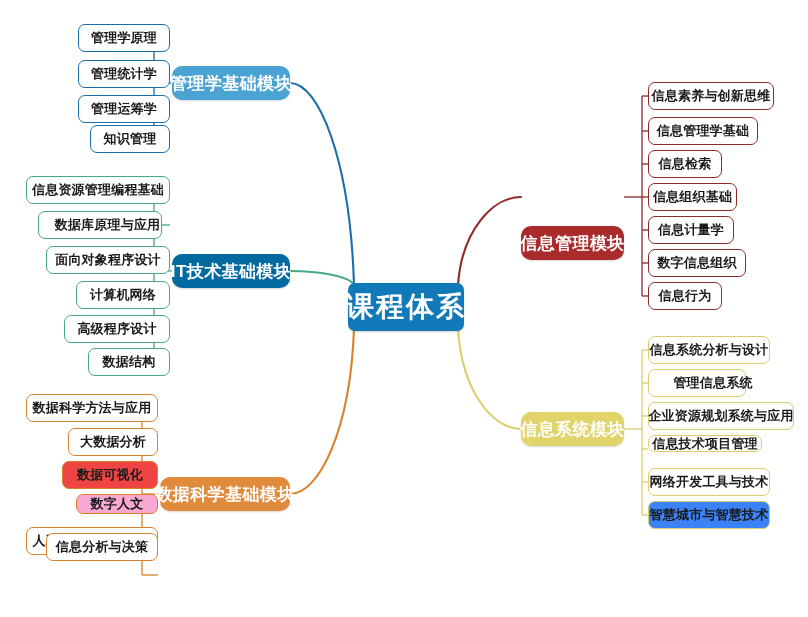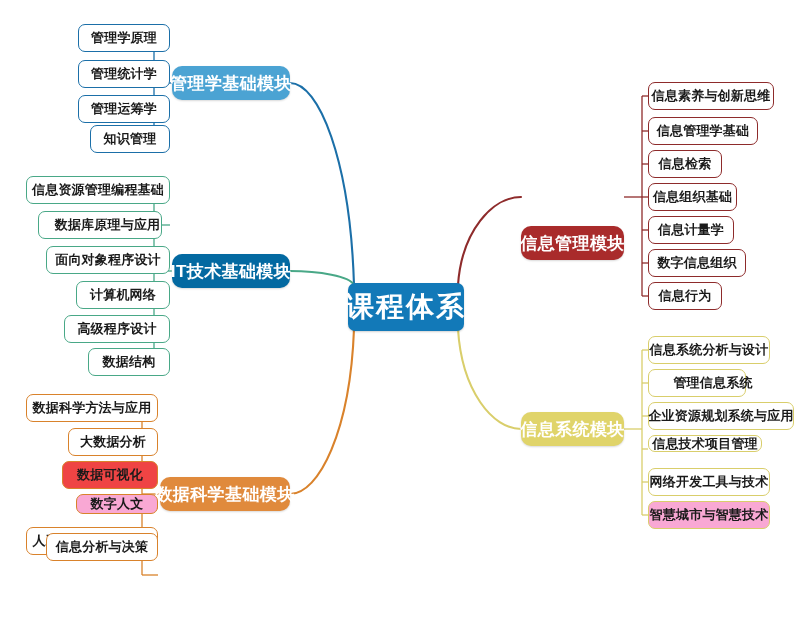--- a/index.html
+++ b/index.html
@@ -143,16 +143,16 @@
       <div class="node leaf" style="left: 648px; top: 183px; width: 89px; height: 28px; background: rgb(255, 255, 255); color: rgb(26, 26, 26); border-color: rgb(142, 43, 43);">信息组织基础</div>
       <div class="node leaf" style="left: 648px; top: 216px; width: 86px; height: 28px; background: rgb(255, 255, 255); color: rgb(26, 26, 26); border-color: rgb(142, 43, 43);">信息计量学</div>
       <div class="node leaf" style="left: 648px; top: 249px; width: 98px; height: 28px; background: rgb(255, 255, 255); color: rgb(26, 26, 26); border-color: rgb(142, 43, 43);">数字信息组织</div>
       <div class="node leaf" style="left: 648px; top: 282px; width: 74px; height: 28px; background: rgb(255, 255, 255); color: rgb(26, 26, 26); border-color: rgb(142, 43, 43);">信息行为</div>
       <div class="node module" style="left: 521px; top: 412px; width: 103px; height: 34px; background: rgb(224, 212, 106); color: rgb(255, 255, 255);">信息系统模块</div>
       <div class="node leaf" style="left: 648px; top: 336px; width: 122px; height: 28px; background: rgb(255, 255, 255); color: rgb(26, 26, 26); border-color: rgb(217, 206, 107);">信息系统分析与设计</div>
       <div class="node leaf" style="left: 648px; top: 369px; width: 98px; height: 28px; background: rgb(255, 255, 255); color: rgb(26, 26, 26); border-color: rgb(217, 206, 107); padding-left: 41px;">管理信息系统</div>
       <div class="node leaf" style="left: 648px; top: 402px; width: 146px; height: 28px; background: rgb(255, 255, 255); color: rgb(26, 26, 26); border-color: rgb(217, 206, 107);">企业资源规划系统与应用</div>
       <div class="node leaf" style="left: 648px; top: 435px; width: 114px; height: 17px; background: rgb(255, 255, 255); color: rgb(26, 26, 26); border-color: rgb(217, 206, 107);">信息技术项目管理</div>
       <div class="node leaf" style="left: 648px; top: 468px; width: 122px; height: 28px; background: rgb(255, 255, 255); color: rgb(26, 26, 26); border-color: rgb(217, 206, 107);">网络开发工具与技术</div>
-      <div class="node leaf" style="left: 648px; top: 501px; width: 122px; height: 28px; background: #f9a8d4; color: rgb(26, 26, 26); border-color: rgb(217, 206, 107);">智慧城市与智慧技术</div>
+      <div class="node leaf" style="left: 648px; top: 501px; width: 122px; height: 28px; background: #3b82f6; color: rgb(26, 26, 26); border-color: rgb(217, 206, 107);">智慧城市与智慧技术</div>
     </div>
 
 </div>
 
 </body></html>

